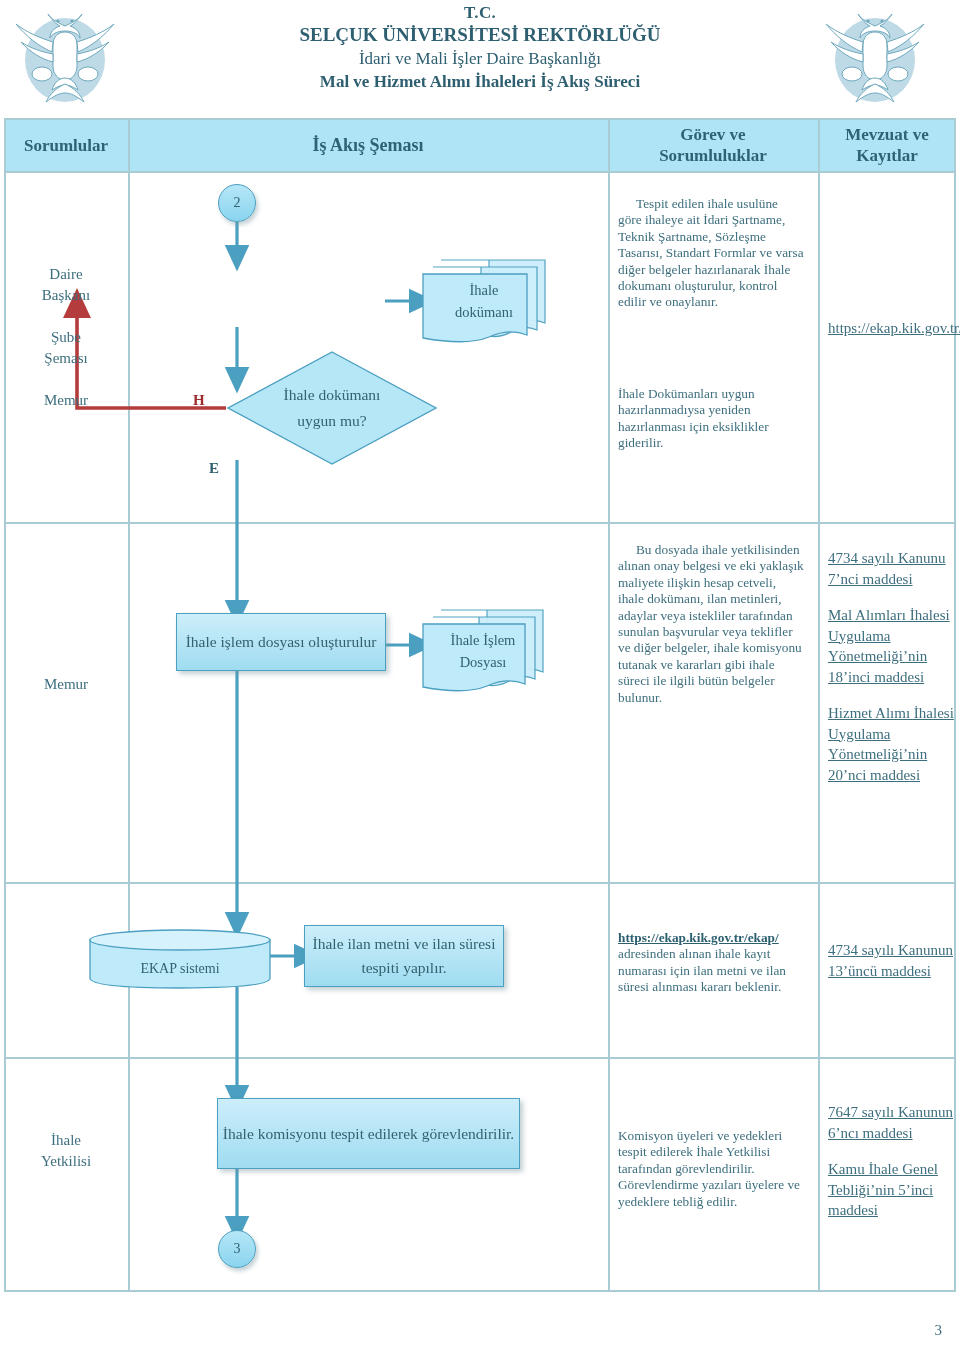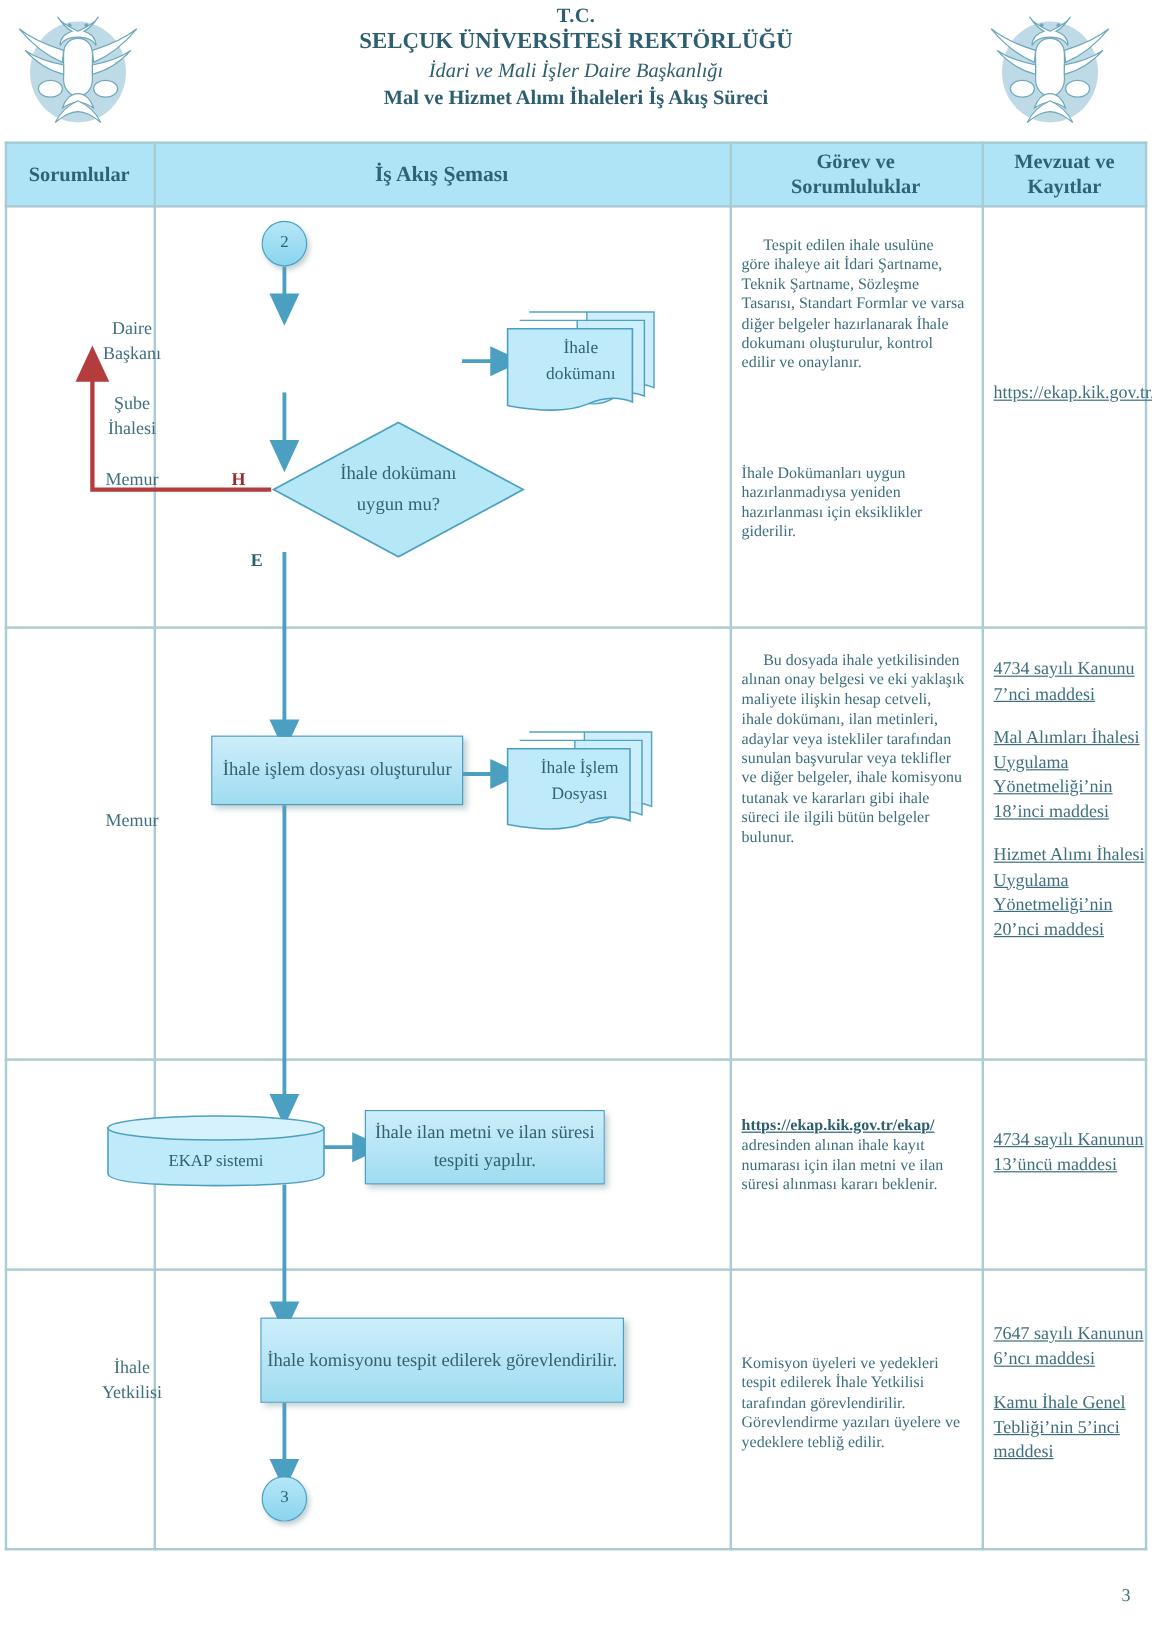--- a/index.html
+++ b/index.html
@@ -10,41 +10,41 @@
   }
   
   .header{position:absolute;left:0;top:0;width:960px;height:115px;}
   .logo{position:absolute;top:4px;width:106px;height:104px;}
   .logo.left{left:12px;}
   .logo.right{left:822px;}
   .logo svg{display:block;width:106px;height:104px;}
   .head-text{position:absolute;left:150px;top:2px;width:660px;text-align:center;}
   .head-text .l1{font-size:17px;font-weight:bold;letter-spacing:.3px;line-height:21px;color:#2e5f70;}
   .head-text .l2{font-size:19px;font-weight:bold;line-height:24px;color:#2e5f70;}
-  .head-text .l3{font-size:17px;line-height:23px;color:#2e5f70;font-weight:normal;font-style:italic;}
+  .head-text .l3{font-size:17px;line-height:23px;color:#2e5f70;font-weight:normal;}
   .head-text .l4{font-size:17px;font-weight:bold;line-height:24px;color:#2e5f70;}
 
   
   .tbl{position:absolute;left:4px;top:118px;width:952px;height:1174px;}
   .grid-line{position:absolute;background:#a9cbd4;}
   .vline{width:1.5px;}
   .hline{height:1.5px;}
   .thead{position:absolute;left:0;top:0;width:952px;height:54px;background:#aee4f5;}
   .th{position:absolute;top:0;height:54px;display:flex;align-items:center;justify-content:center;
       text-align:center;font-weight:bold;color:#2e6275;line-height:21px;}
   .th.c1{left:0;width:124px;font-size:17px;}
   .th.c2{left:124px;width:480px;font-size:18px;}
   .th.c3{left:604px;width:210px;font-size:17px;}
   .th.c4{left:814px;width:138px;font-size:17px;}
 
   
   .cell-text{position:absolute;font-size:13.3px;line-height:16.4px;color:#3d6e7e;}
   .cell-text p{margin:0;}
   .indent{text-indent:18px;}
-  .cell-resp{position:absolute;text-align:center;font-size:15px;line-height:21px;color:#3d6e7e;margin-left:44px;}
+  .cell-resp{position:absolute;text-align:center;font-size:15px;line-height:21px;color:#3d6e7e;}
   .cell-ref{position:absolute;font-size:15px;line-height:20.5px;color:#3d6e7e;}
   .gap{height:16px;}
   .lnk{text-decoration:underline;color:#3d6e7e;}
   .lnk-b{text-decoration:underline;color:#2b5f70;font-weight:bold;font-size:13.3px;}
 
   
   .shape{position:absolute;box-sizing:border-box;}
   .proc{
     background:linear-gradient(180deg,#cdeefb 0%,#9fdcf0 100%);
     border:1.3px solid #4b9fc0;
@@ -187,21 +187,21 @@
     <line x1="233" y1="869" x2="233" y2="980" stroke="#4b9fc0" stroke-width="3.2" marker-end="url(#ah)"></line>
 
     <line x1="233" y1="1051" x2="233" y2="1111" stroke="#4b9fc0" stroke-width="3.2" marker-end="url(#ah)"></line>
   </svg>
 
   <div class="cell-resp" style="left:0;width:124px;top:146px;">
     <div>Daire</div>
     <div>Başkanı</div>
     <div style="height:21px;"></div>
     <div>Şube</div>
-    <div>İhalesi</div>
+    <div>Şeması</div>
   </div>
 
   <div class="conn shape" style="left:214px;top:66px;width:38px;height:38px;">2</div>
 
 
   <div class="docstack" style="left:415px;top:137px;width:130px;height:92px;">
     <svg viewBox="0 0 130 92">
       <g stroke="#4b9fc0" stroke-width="1.2" fill="#cdeefb">
         <path d="M22 5 H126 V68 Q112 62 100 70 Q86 78 70 72 V5 Z" opacity=".95"></path>
         <path d="M14 12 H118 V75 Q104 69 92 77 Q78 85 62 79 V12 Z" opacity=".97"></path>

